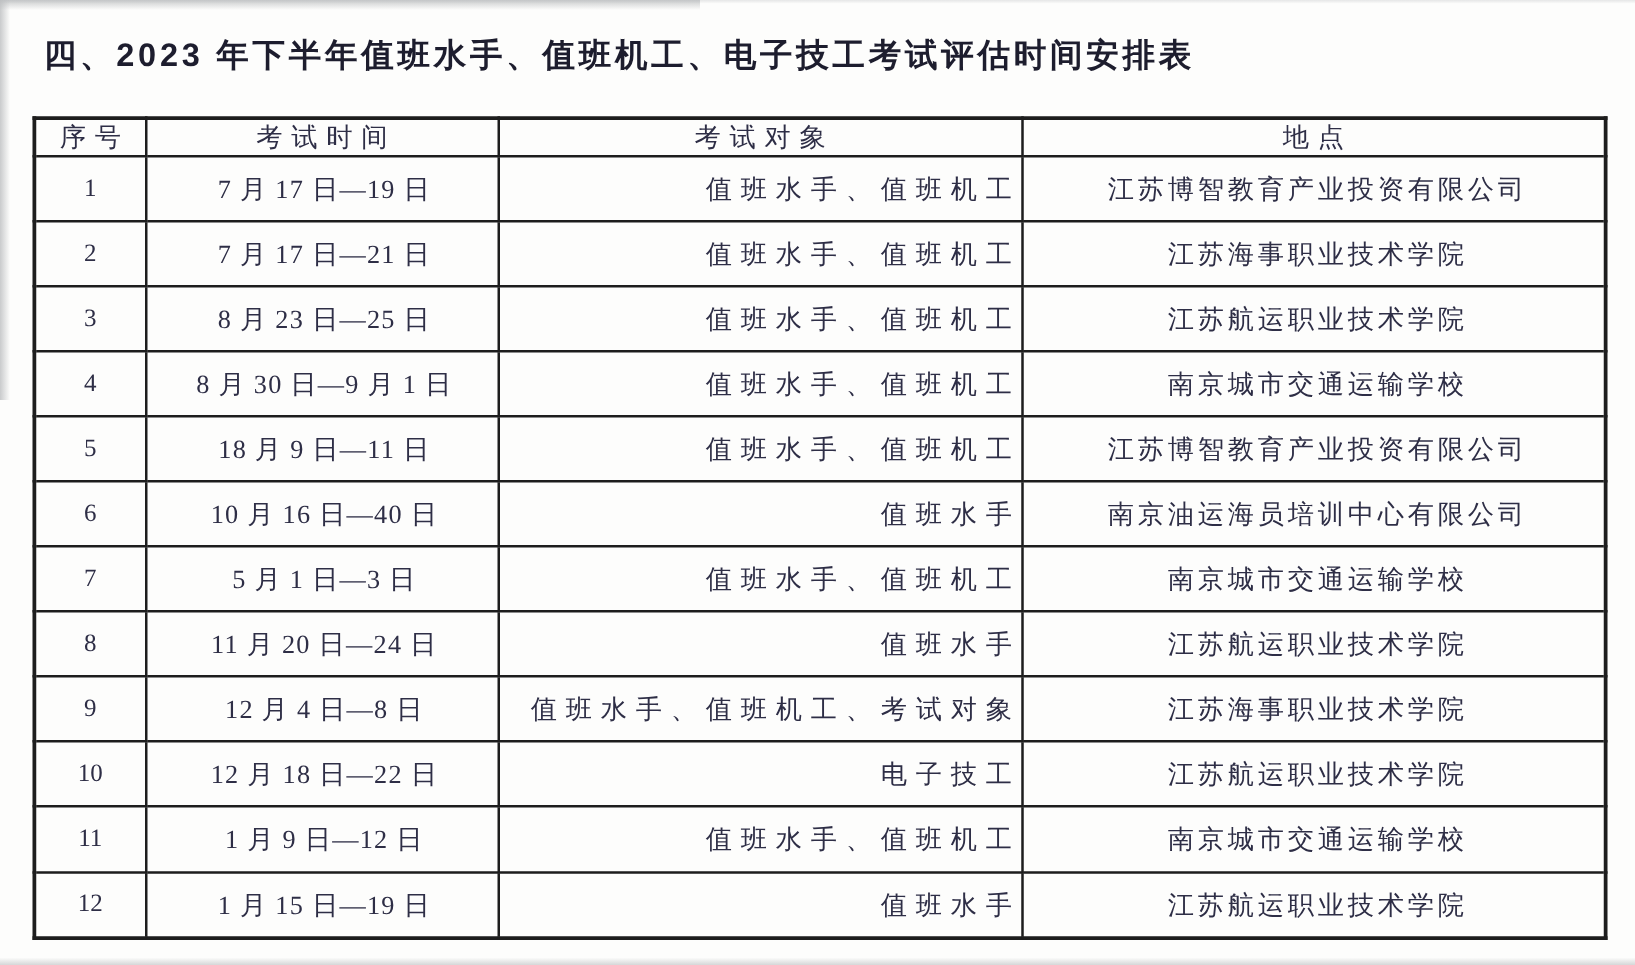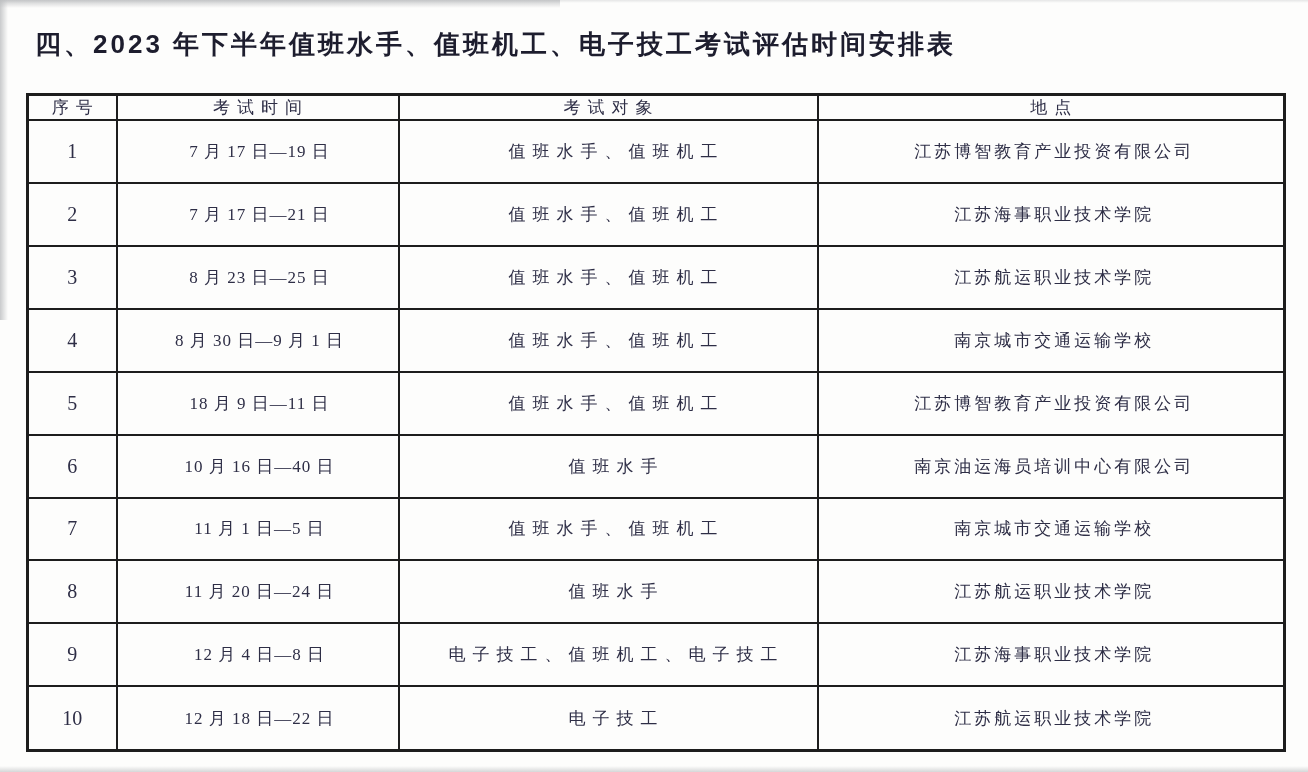--- a/index.html
+++ b/index.html
@@ -59,34 +59,34 @@
     width: 1257px; height: 659px;
     border-collapse: collapse;
     table-layout: fixed;
     background: var(--page-bg);
     border: 3px solid var(--border);
   }
   .schedule th, .schedule td {
     border: 2px solid var(--border);
     text-align: center;
     vertical-align: middle;
-    font-size: 17px;
+    font-size: 21px;
     font-weight: normal;
     color: var(--text);
     white-space: nowrap;
     overflow: hidden;
     padding: 0;
   }
   .schedule th {
     letter-spacing: 7px;
     padding-left: 7px;
   }
   td.seq-cell { font-size: 20px; letter-spacing: 0; }
   td.time-cell { letter-spacing: 1px; padding-left: 4px; }
-  td.subject-cell { letter-spacing: 7px; padding-left: 17px; }
+  td.subject-cell { letter-spacing: 7px; padding-left: 17px; text-align: right; }
   td.location-cell { letter-spacing: 3px; padding-left: 7px; }
 </style>
 </head>
 <body>
 
 <div class="page">
   <div class="edge-top-full"></div>
   <div class="edge-top"></div>
   <div class="edge-left"></div>
   <div class="edge-bottom"></div>
@@ -140,37 +140,49 @@
           <td class="location-cell">江苏博智教育产业投资有限公司</td>
         </tr>
         <tr>
           <td class="seq-cell">6</td>
           <td class="time-cell">10 月 16 日—40 日</td>
           <td class="subject-cell">值班水手</td>
           <td class="location-cell">南京油运海员培训中心有限公司</td>
         </tr>
         <tr>
           <td class="seq-cell">7</td>
-          <td class="time-cell">11 月 1 日—5 日</td>
+          <td class="time-cell">5 月 1 日—3 日</td>
           <td class="subject-cell">值班水手、值班机工</td>
           <td class="location-cell">南京城市交通运输学校</td>
         </tr>
         <tr>
           <td class="seq-cell">8</td>
           <td class="time-cell">11 月 20 日—24 日</td>
           <td class="subject-cell">值班水手</td>
           <td class="location-cell">江苏航运职业技术学院</td>
         </tr>
         <tr>
           <td class="seq-cell">9</td>
           <td class="time-cell">12 月 4 日—8 日</td>
-          <td class="subject-cell">电子技工、值班机工、电子技工</td>
+          <td class="subject-cell">值班水手、值班机工、考试对象</td>
           <td class="location-cell">江苏海事职业技术学院</td>
         </tr>
         <tr>
           <td class="seq-cell">10</td>
           <td class="time-cell">12 月 18 日—22 日</td>
           <td class="subject-cell">电子技工</td>
           <td class="location-cell">江苏航运职业技术学院</td>
         </tr>
+        <tr>
+          <td class="seq-cell">11</td>
+          <td class="time-cell">1 月 9 日—12 日</td>
+          <td class="subject-cell">值班水手、值班机工</td>
+          <td class="location-cell">南京城市交通运输学校</td>
+        </tr>
+        <tr>
+          <td class="seq-cell">12</td>
+          <td class="time-cell">1 月 15 日—19 日</td>
+          <td class="subject-cell">值班水手</td>
+          <td class="location-cell">江苏航运职业技术学院</td>
+        </tr>
       </tbody>
   </table>
 </div>
 
 </body></html>

